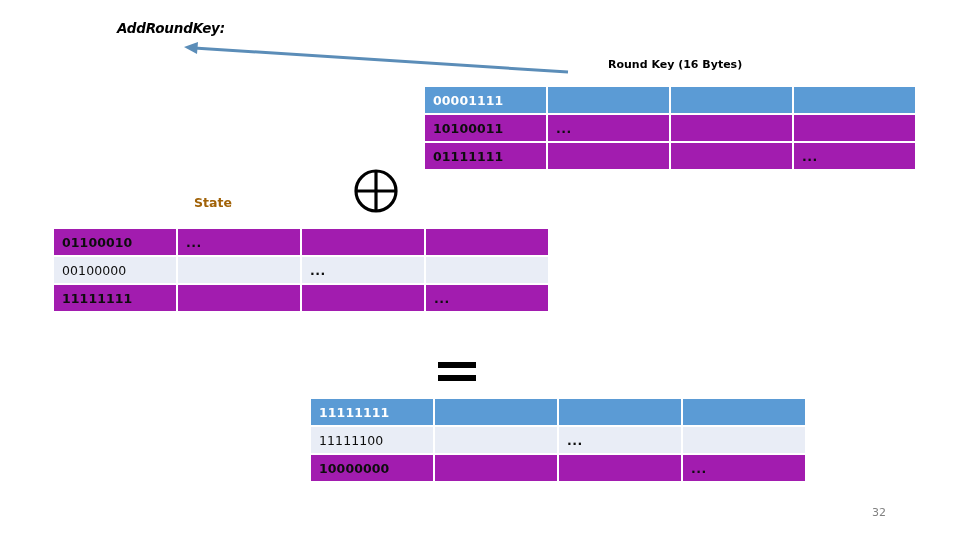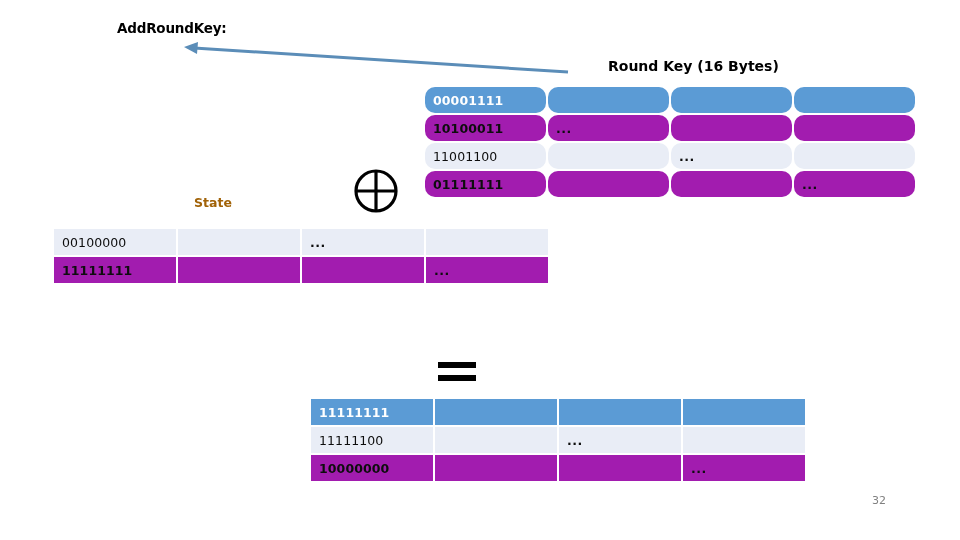--- a/index.html
+++ b/index.html
@@ -19,28 +19,29 @@
   
   .slide-title {
     position: absolute;
     left: 117px;
     top: 20px;
     font-size: 13.5px;
     font-weight: bold;
     color: #000000;
     letter-spacing: -0.2px;
     white-space: nowrap;
+    font-style: italic;
   }
 
   
   .roundkey-caption {
     position: absolute;
     left: 608px;
     top: 58px;
-    font-size: 14px;
+    font-size: 11px;
     font-weight: bold;
     color: #000000;
     white-space: nowrap;
   }
 
   
   .state-caption {
     position: absolute;
     left: 194px;
     top: 195px;
@@ -122,35 +123,35 @@
   }
   .bin-table td.cell-dots {
     font-weight: bold;
     font-size: 12.5px;
     color: #0d0d0d;
     letter-spacing: 0.5px;
   }
 
   
   #table-roundkey { left: 423px; top: 85px; }
-  #table-roundkey td { width: 113px; border-radius: 10px; }
+  #table-roundkey td { width: 113px; }
 
   
   #table-state { left: 52px; top: 227px; }
   #table-state td { width: 114px; }
 
   
   #table-result { left: 309px; top: 397px; }
   #table-result td { width: 114px; }
 
   
   .page-number {
     position: absolute;
     left: 872px;
-    top: 494px;
+    top: 506px;
     font-size: 11px;
     color: #808080;
   }
 </style>
 </head>
 <body>
 
 <div class="slide-title">AddRoundKey:</div>
 
 <svg class="arrow-svg" viewBox="0 0 390 40" xmlns="http://www.w3.org/2000/svg">
@@ -180,37 +181,37 @@
       <td></td>
       <td></td>
       <td></td>
     </tr>
     <tr class="r-alt">
       <td class="cell-val">10100011</td>
       <td class="cell-dots">...</td>
       <td></td>
       <td></td>
     </tr>
-    <tr class="r-plain">
-      <td class="cell-val">11001100</td>
-      <td></td>
-      <td class="cell-dots">...</td>
-      <td></td>
-    </tr>
     <tr class="r-alt">
       <td class="cell-val">01111111</td>
       <td></td>
       <td></td>
       <td class="cell-dots">...</td>
     </tr>
   </tbody>
 </table>
 
 <table class="bin-table" id="table-state">
   <tbody>
+    <tr class="r-alt">
+      <td class="cell-val">01100010</td>
+      <td class="cell-dots">...</td>
+      <td></td>
+      <td></td>
+    </tr>
     <tr class="r-plain">
       <td class="cell-val">00100000</td>
       <td></td>
       <td class="cell-dots">...</td>
       <td></td>
     </tr>
     <tr class="r-alt">
       <td class="cell-val">11111111</td>
       <td></td>
       <td></td>

